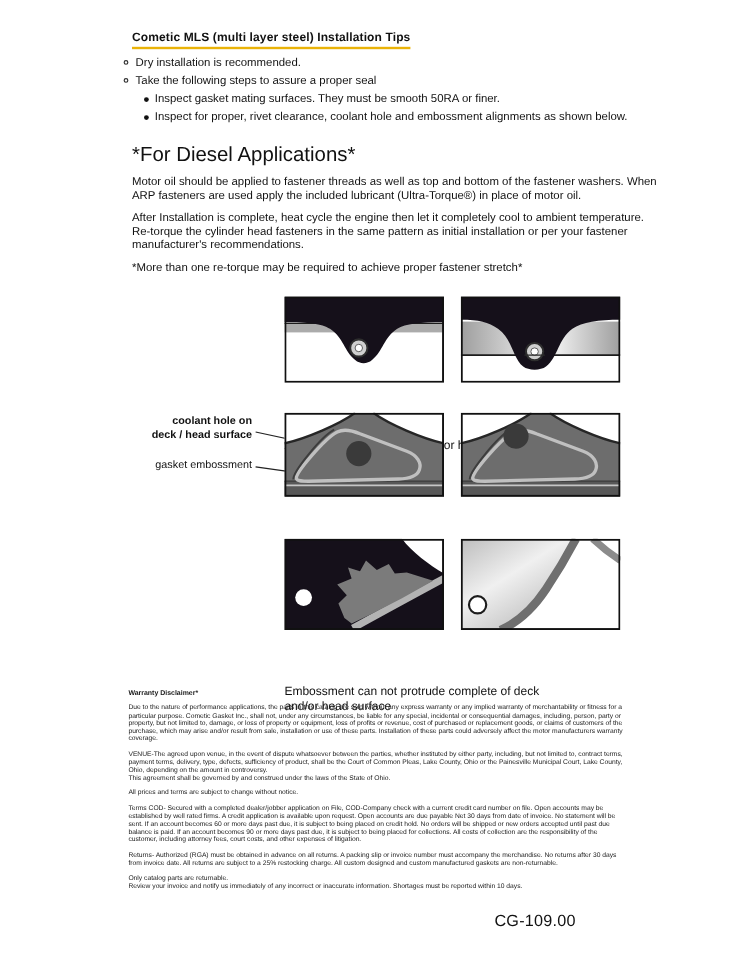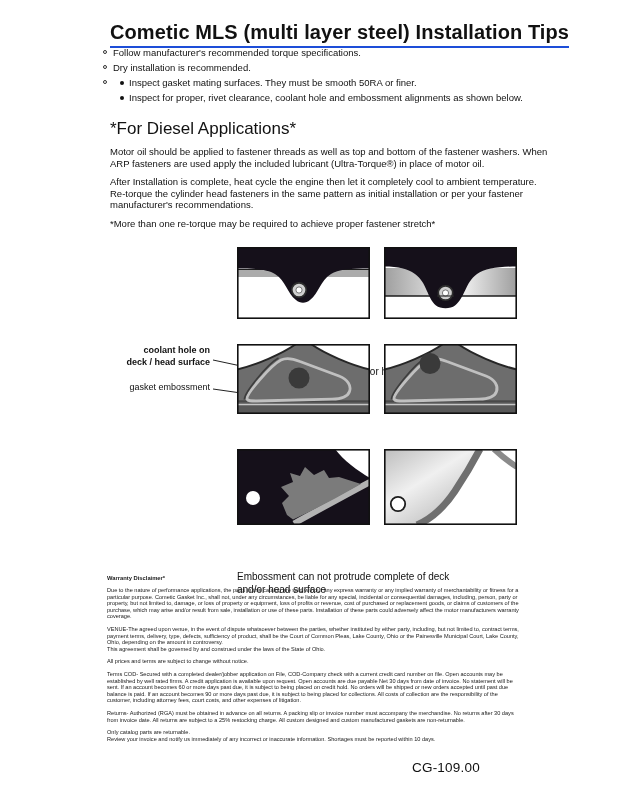--- a/index.html
+++ b/index.html
@@ -5,22 +5,22 @@
   * { margin:0; padding:0; box-sizing:border-box; }
   html,body { background:#ffffff; }
   .page {
     position:relative; width:618px; height:800px; background:#ffffff;
     font-family:"Liberation Sans","DejaVu Sans",sans-serif; color:#111;
     overflow:hidden;
   }
   
   .title-block { position:absolute; left:110px; top:21px; }
   .doc-title {
-    display:inline-block; font-size:20px; font-weight:bold;
-    border-bottom:2px solid #1d4ed8; padding-bottom:2px; letter-spacing:0.1px;
+    display:inline-block; font-size:10px; font-weight:bold;
+    border-bottom:2px solid #eab308; padding-bottom:2px; letter-spacing:0.1px;
   }
   
   .tips { position:absolute; left:103px; top:45px; width:500px; font-size:9.5px; }
   .tip-line { position:relative; padding-left:10px; line-height:15px; }
   .obullet {
     position:absolute; left:0; top:5px; width:4px; height:4px;
     border:1px solid #333; border-radius:50%; display:inline-block;
   }
   .sub-line { position:relative; padding-left:26px; line-height:15px; }
   .fbullet {
@@ -63,28 +63,25 @@
 
 <div class="page">
 
   <div class="title-block">
     <span class="doc-title">Cometic MLS (multi layer steel) Installation Tips</span>
   </div>
 
   <div class="tips">
     <div class="tip-line">
       <span class="obullet"></span>
-      <span>Follow manufacturer's recommended torque specifications.</span>
+      <span>Dry installation is recommended.</span>
     </div>
     <div class="tip-line">
       <span class="obullet"></span>
-      <span>Dry installation is recommended.</span>
-    </div>
-    <div class="tip-line">
-      <span class="obullet"></span>
+      <span>Take the following steps to assure a proper seal</span>
     </div>
     <div class="sub-line">
       <span class="fbullet"></span>
       <span>Inspect gasket mating surfaces.  They must be smooth 50RA or finer.</span>
     </div>
     <div class="sub-line">
       <span class="fbullet"></span>
       <span>Inspect for proper, rivet clearance, coolant hole and embossment alignments as shown below.</span>
     </div>
   </div>

